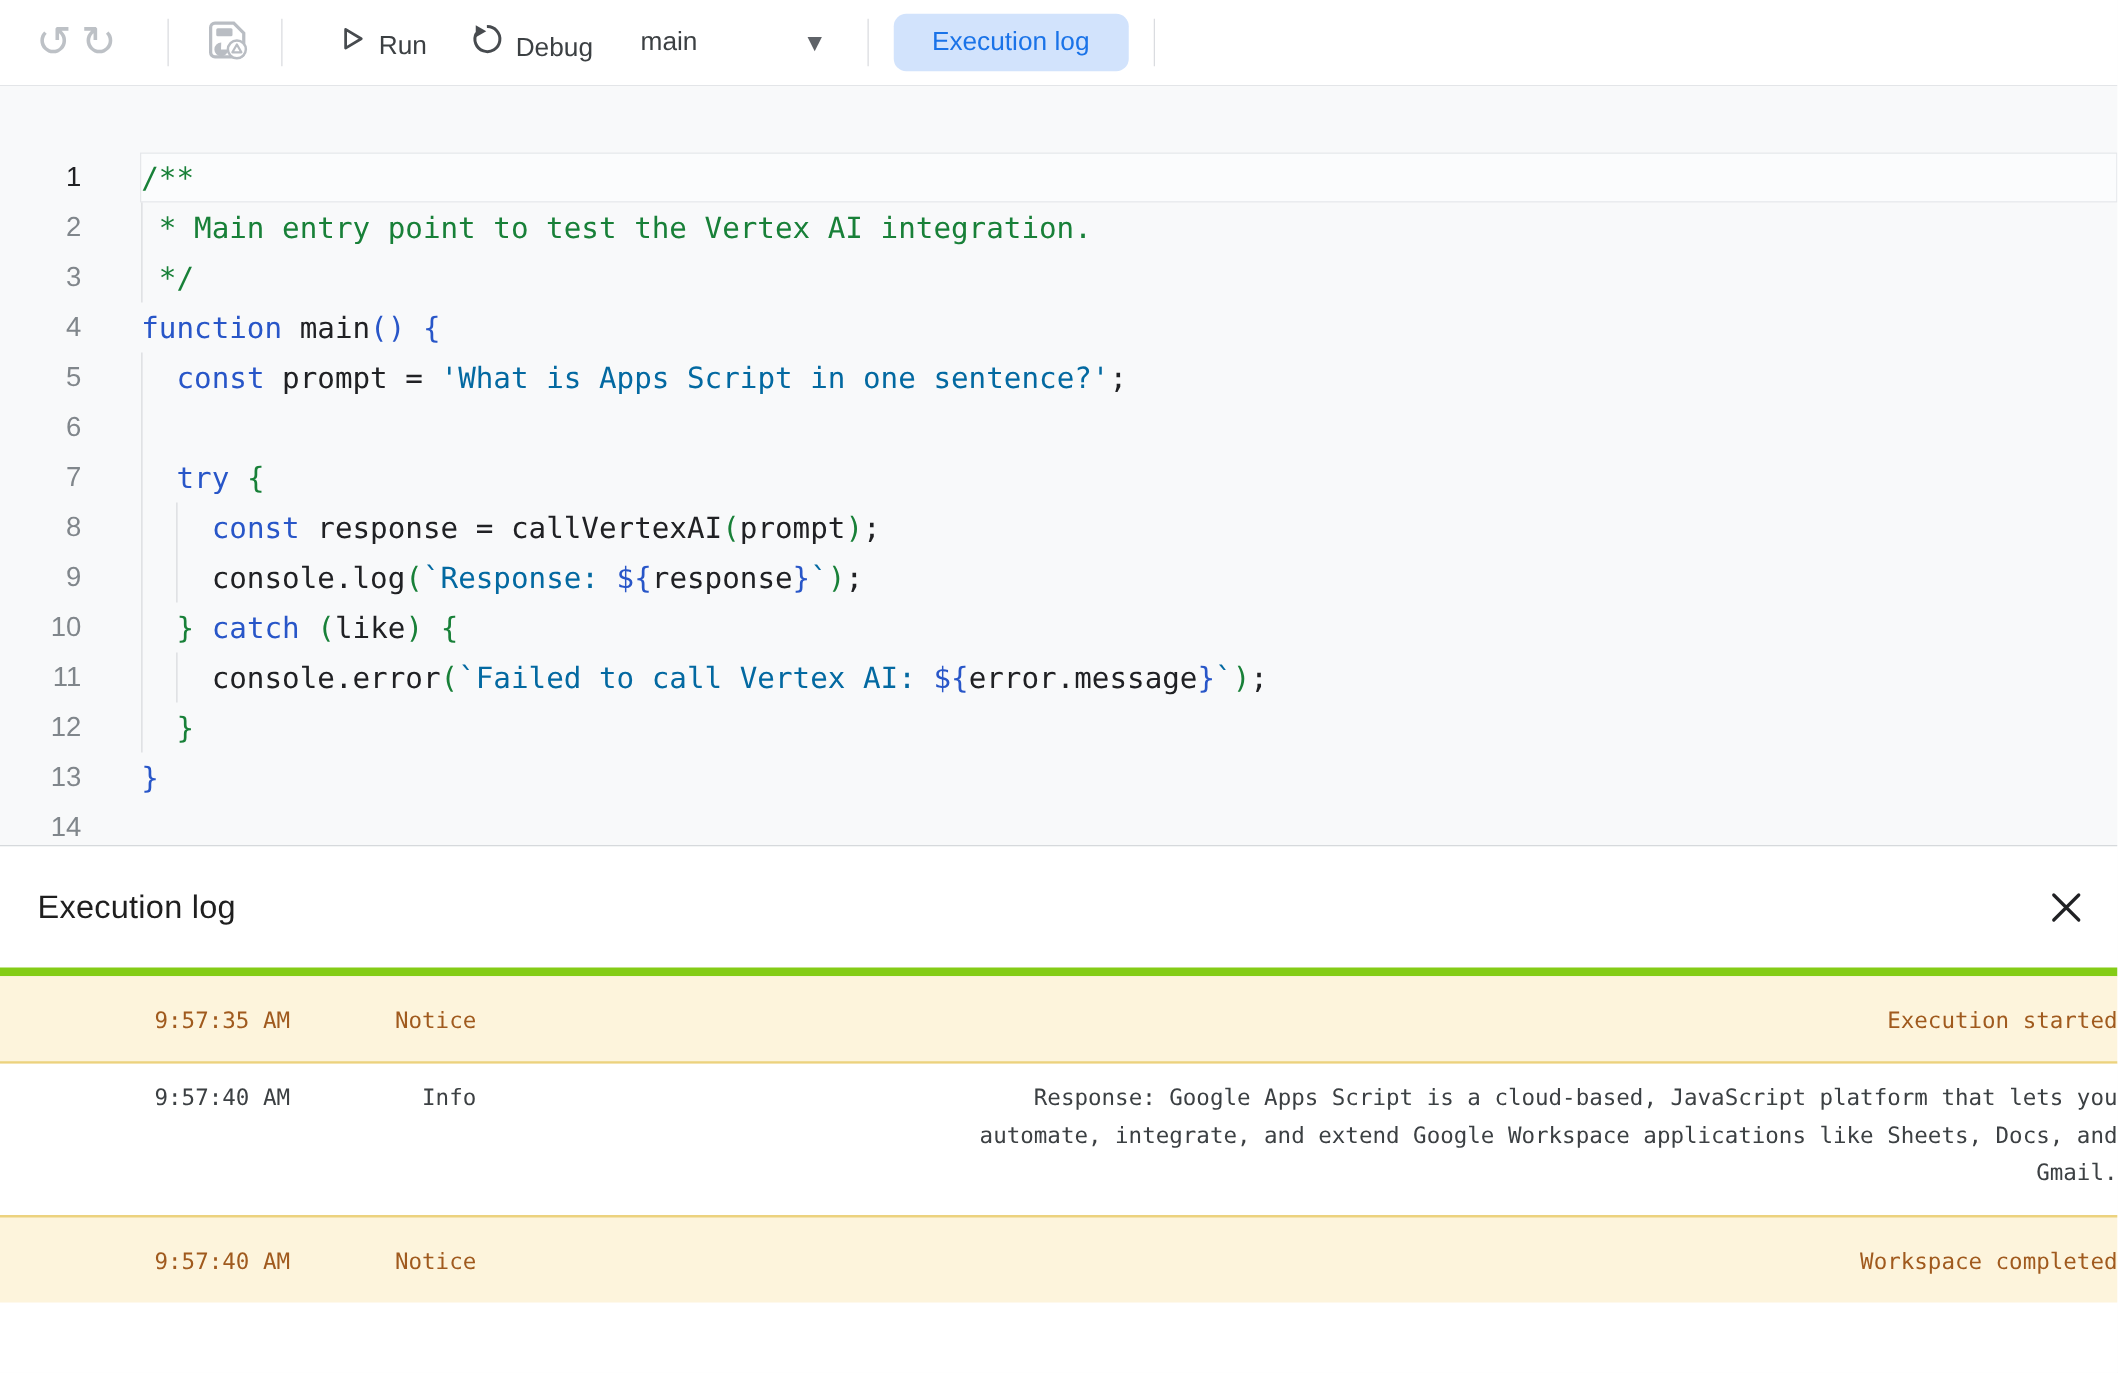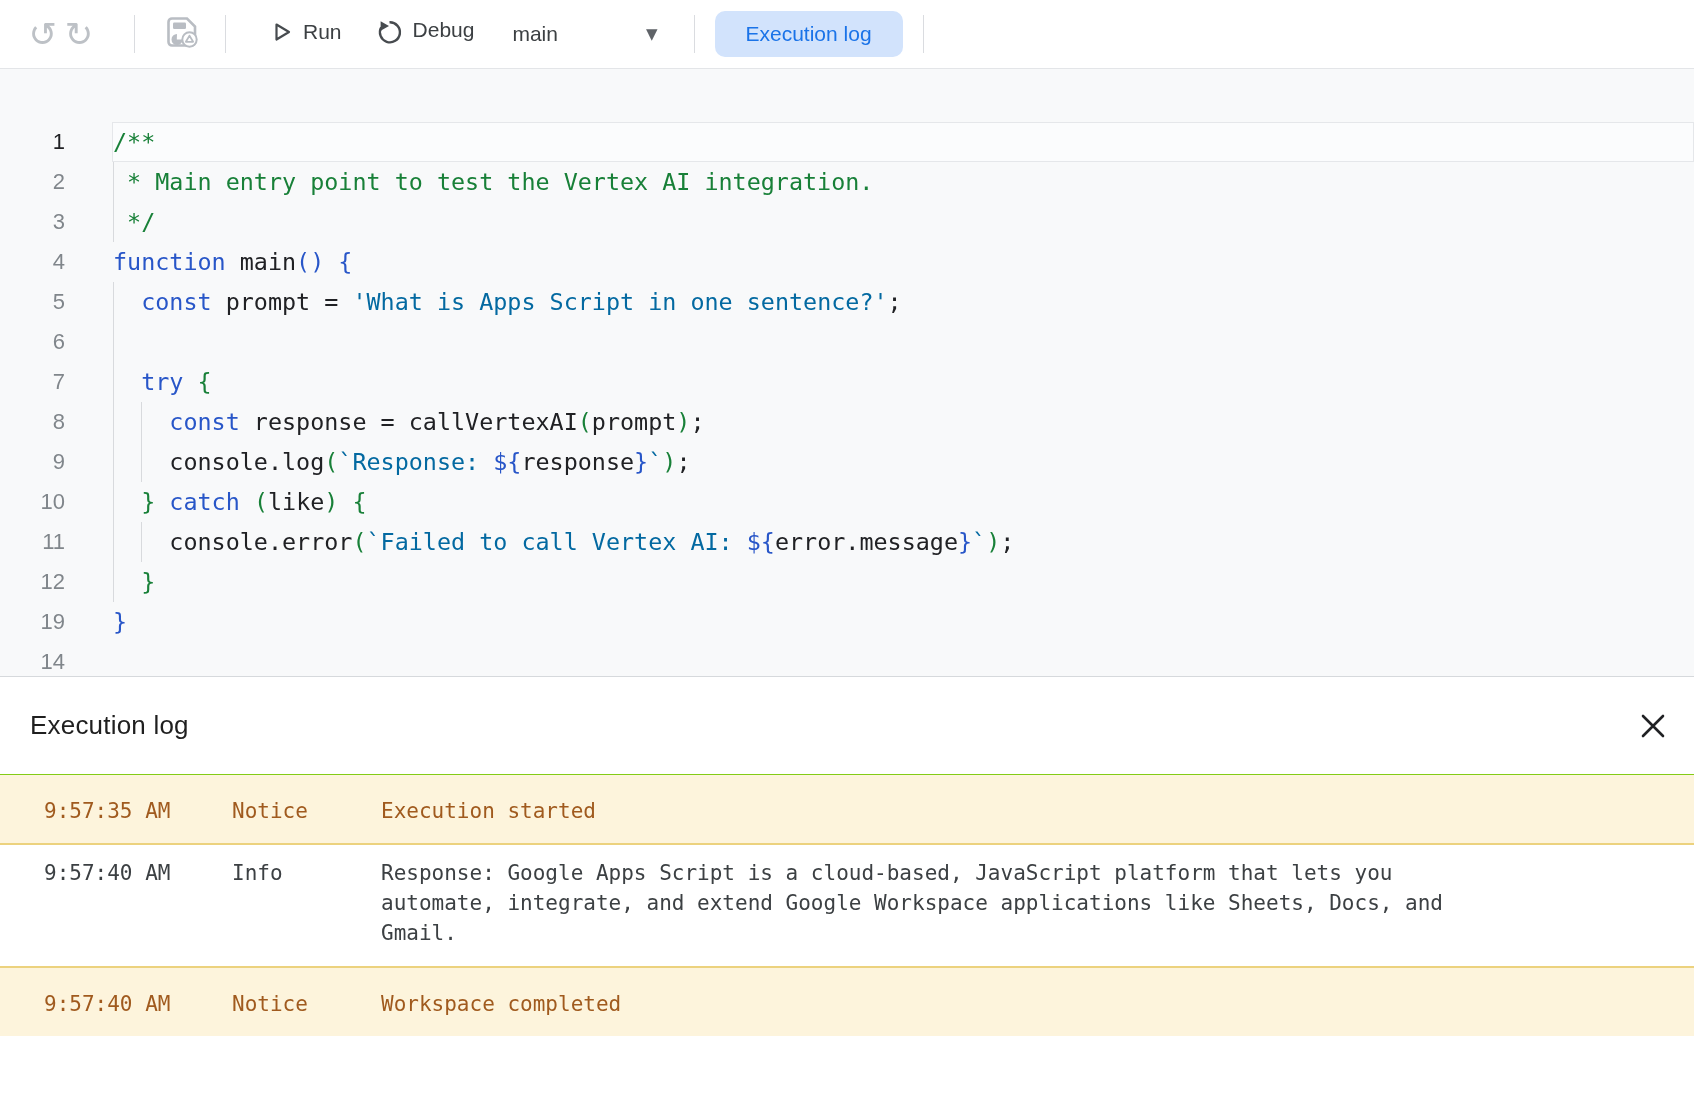--- a/index.html
+++ b/index.html
@@ -6,21 +6,21 @@
   html,body { width:1694px; height:1098px; overflow:hidden; background:#fff;
               font-family:"Liberation Sans", sans-serif; }
 
   
   .toolbar { height:69px; display:flex; align-items:center; background:#fff;
              border-bottom:1px solid #e3e5e8; position:relative; }
   .icon-btn { display:flex; align-items:center; justify-content:center; cursor:pointer; }
   .undo-redo { font-size:34px; color:#bdc1c6; width:30px; height:40px; line-height:38px;
                font-family:"DejaVu Sans", sans-serif; }
   .tb-divider { width:1px; height:38px; background:#dadce0; }
-  .tb-btn { display:flex; align-items:flex-start; gap:9px; cursor:pointer;
+  .tb-btn { display:flex; align-items:flex-end; gap:9px; cursor:pointer;
             color:#3c4043; font-size:21px; font-weight:500; }
   .fn-select { display:flex; align-items:center; cursor:pointer; color:#3c4043;
                font-size:21px; font-weight:500; }
   .fn-caret { font-size:15px; color:#5f6368; margin-left:88px;
               font-family:"DejaVu Sans", sans-serif; }
   .pill { background:#d2e3fc; color:#1a73e8; font-size:21px; font-weight:500;
           border-radius:10px; padding:11px 31px; cursor:pointer; }
 
   
   .editor { position:relative; height:608px; background:#f8f9fa;
@@ -43,22 +43,22 @@
   .tok-b1  { color:#2856c8; }
   .tok-b2  { color:#188038; }
 
   
   .log-panel { height:420px; background:#fff; }
   .log-header { height:97px; display:flex; align-items:center;
                 justify-content:space-between; padding:0 24px 0 30px; }
   .log-title { font-size:26px; font-weight:500; color:#1f1f1f; letter-spacing:.2px; }
   .close-btn { width:34px; height:34px; display:flex; align-items:center;
                justify-content:center; cursor:pointer; }
-  .log-entries { border-top:1px solid #84cc16;
-                 font-family:"DejaVu Sans Mono", monospace; font-size:21px; }
+  .log-entries { border-top:7px solid #84cc16;
+                 font-family:"DejaVu Sans Mono", monospace; font-size:18px;text-align:right; }
   .log-row { display:grid; grid-template-columns:188px 149px 1fr;
              padding-left:44px; line-height:30px; }
   .log-row.notice { background:#fdf4dc; color:#a05a1e; padding-top:21px; padding-bottom:17px; }
   .log-row.notice:first-child { border-bottom:2px solid #ecd27e; }
   .log-row.notice:not(:first-child) { border-top:2px solid #ecd27e; }
   .log-row.info { background:#fff; color:#3c4043; padding-top:13px; padding-bottom:18px; }
   .msg-line { white-space:pre; }
 </style>
 </head>
 <body>
@@ -127,21 +127,21 @@
       <div class="code-line"><span class="line-num">3</span><span class="code-text"><span class="tok-com"> */</span></span></div>
       <div class="code-line"><span class="line-num">4</span><span class="code-text"><span class="tok-kw">function</span><span class="tok-d"> main</span><span class="tok-b1">()</span><span class="tok-d"> </span><span class="tok-b1">{</span></span></div>
       <div class="code-line"><span class="line-num">5</span><span class="code-text"><span class="tok-d">  </span><span class="tok-kw">const</span><span class="tok-d"> prompt = </span><span class="tok-str">'What is Apps Script in one sentence?'</span><span class="tok-d">;</span></span></div>
       <div class="code-line"><span class="line-num">6</span><span class="code-text"></span></div>
       <div class="code-line"><span class="line-num">7</span><span class="code-text"><span class="tok-d">  </span><span class="tok-kw">try</span><span class="tok-d"> </span><span class="tok-b2">{</span></span></div>
       <div class="code-line"><span class="line-num">8</span><span class="code-text"><span class="tok-d">    </span><span class="tok-kw">const</span><span class="tok-d"> response = callVertexAI</span><span class="tok-b2">(</span><span class="tok-d">prompt</span><span class="tok-b2">)</span><span class="tok-d">;</span></span></div>
       <div class="code-line"><span class="line-num">9</span><span class="code-text"><span class="tok-d">    console.log</span><span class="tok-b2">(</span><span class="tok-str">`Response: </span><span class="tok-b1">${</span><span class="tok-d">response</span><span class="tok-b1">}</span><span class="tok-str">`</span><span class="tok-b2">)</span><span class="tok-d">;</span></span></div>
       <div class="code-line"><span class="line-num">10</span><span class="code-text"><span class="tok-d">  </span><span class="tok-b2">}</span><span class="tok-d"> </span><span class="tok-kw">catch</span><span class="tok-d"> </span><span class="tok-b2">(</span><span class="tok-d">like</span><span class="tok-b2">)</span><span class="tok-d"> </span><span class="tok-b2">{</span></span></div>
       <div class="code-line"><span class="line-num">11</span><span class="code-text"><span class="tok-d">    console.error</span><span class="tok-b2">(</span><span class="tok-str">`Failed to call Vertex AI: </span><span class="tok-b1">${</span><span class="tok-d">error.message</span><span class="tok-b1">}</span><span class="tok-str">`</span><span class="tok-b2">)</span><span class="tok-d">;</span></span></div>
       <div class="code-line"><span class="line-num">12</span><span class="code-text"><span class="tok-d">  </span><span class="tok-b2">}</span></span></div>
-      <div class="code-line"><span class="line-num">19</span><span class="code-text"><span class="tok-b1">}</span></span></div>
+      <div class="code-line"><span class="line-num">13</span><span class="code-text"><span class="tok-b1">}</span></span></div>
       <div class="code-line"><span class="line-num">14</span><span class="code-text"></span></div>
     </div>
 <div class="indent-guide" style="left: 113px; top: 93px; height: 80px;"></div>
     <div class="indent-guide" style="left: 113px; top: 213px; height: 320px;"></div>
     <div class="indent-guide" style="left: 141.18px; top: 333px; height: 80px;"></div>
     <div class="indent-guide" style="left: 141.18px; top: 453px; height: 40px;"></div>
   </div>
 
 <div class="log-panel">
   <div class="log-header">

